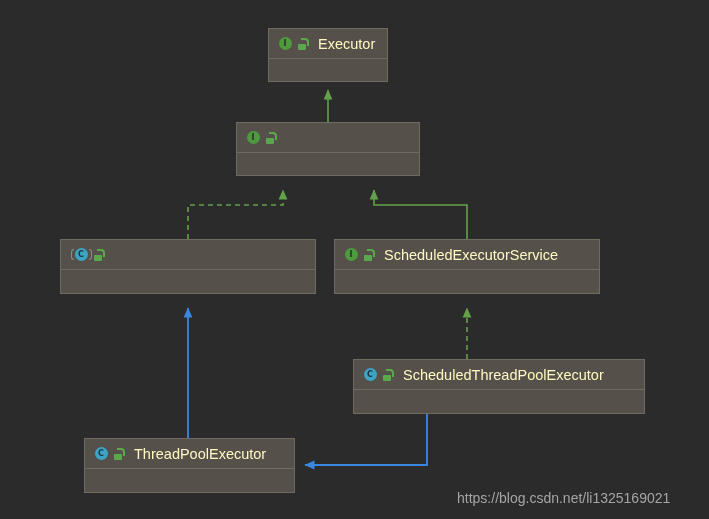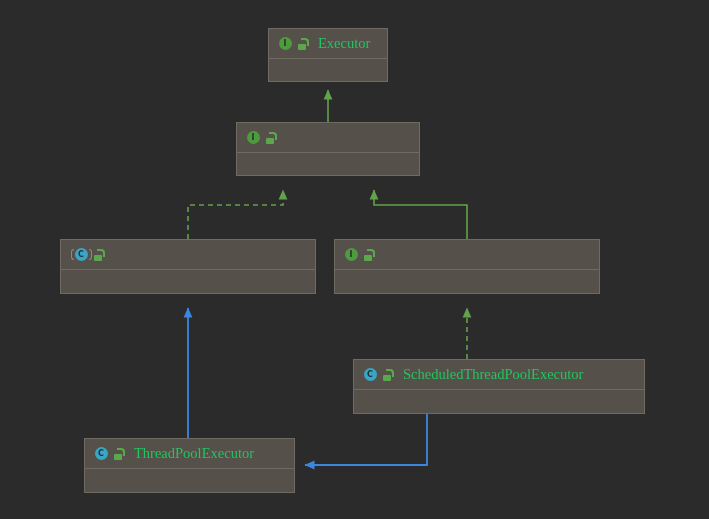--- a/index.html
+++ b/index.html
@@ -38,23 +38,23 @@
     height: 30px;
     padding: 0 9px;
     border-bottom: 1px solid #6f6a62;
     box-sizing: border-box;
     gap: 5px;
   }
   .node-body {
     flex: 1;
   }
   .node-title {
-    color: #22c55e;
+    color: #fef9c3;
     font-size: 14.5px;
-    font-family: Liberation Serif, serif;
+    font-family: Liberation Sans, sans-serif;
     letter-spacing: 0px;
     white-space: nowrap;
     margin-left: 4px;
   }
   
   .icon-wrap {
     display: inline-flex;
     align-items: center;
     justify-content: center;
     width: 14px;
@@ -210,20 +210,21 @@
 
   <div class="node" style="left:334px; top:239px; width:266px; height:55px;">
     <div class="node-header">
       <span class="icon-wrap">
         <span class="icon-iface">I</span>
       </span>
       <span class="icon-lock">
         <span class="shackle"></span>
           <span class="body"></span>
       </span>
+      <span class="node-title">ScheduledExecutorService</span>
     </div>
     <div class="node-body"></div>
   </div>
 
   <div class="node" style="left:353px; top:359px; width:292px; height:55px;">
     <div class="node-header">
       <span class="icon-wrap">
         <span class="icon-class">C</span>
       </span>
       <span class="icon-lock">
@@ -242,14 +243,15 @@
       </span>
       <span class="icon-lock">
         <span class="shackle"></span>
           <span class="body"></span>
       </span>
       <span class="node-title">ThreadPoolExecutor</span>
     </div>
     <div class="node-body"></div>
   </div>
 
+  <div class="watermark" style="left:457px; top:490px;">https://blog.csdn.net/li1325169021</div>
 
 </div>
 
 </body></html>

